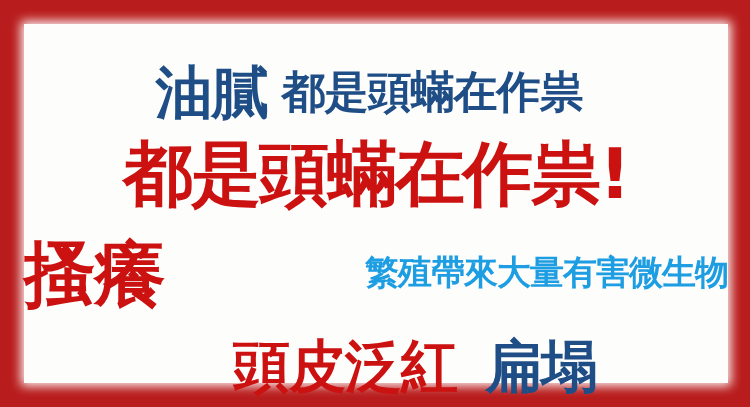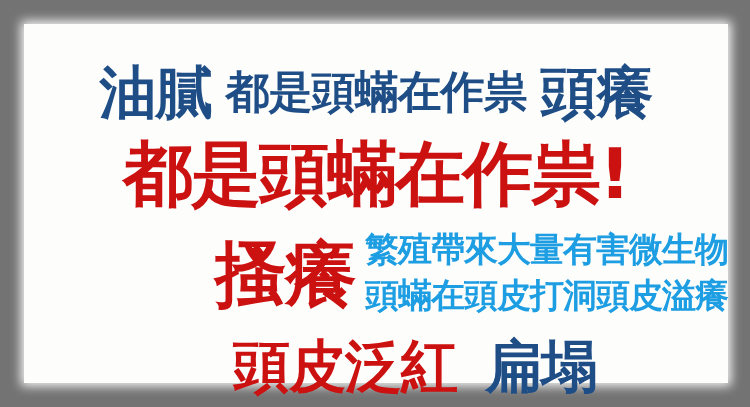--- a/index.html
+++ b/index.html
@@ -11,21 +11,21 @@
     height: 407px;
     overflow: hidden;
     font-family: "DejaVu Sans", "Liberation Sans", sans-serif;
   }
 
   #banner {
     position: relative;
     width: 750px;
     height: 407px;
     box-sizing: border-box;
-    background: #737373;
+    background: #b91c1c;
   }
 
   #panel {
     position: absolute;
     left: 24px;
     top: 24px;
     width: 704px;
     height: 359px;
     background: #fdfdfc;
     box-shadow: 0 0 10px 3px rgba(255,255,255,0.95);
@@ -64,21 +64,21 @@
     top: 108px;
     height: 84px;
     align-items: center;
   }
 
   
   #row-3 {
     top: 200px;
     height: 96px;
     align-items: center;
-    justify-content: flex-end;
+    justify-content: space-between;
   }
   #row-3 .lead {
     font-size: 72px;
     font-weight: 700;
     letter-spacing: -2px;
     margin-right: 10px;
     position: relative;
     top: 2px;
   }
   #row-3 .stack {
@@ -102,32 +102,30 @@
 <body>
 
 <div id="banner">
   <div id="panel">
 
     <div class="row" id="row-1">
       <span class="big navy">油膩</span>
       <span class="gap"></span>
       <span class="mid navy">都是頭蟎在作祟</span>
       <span class="gap"></span>
-      <span class="big navy">頭癢</span>
     </div>
 
     <div class="row" id="row-2">
       <span class="huge red">都是頭蟎在作祟!</span>
     </div>
 
     <div class="row" id="row-3">
       <span class="lead red">搔癢</span>
       <span class="stack">
         <span class="body skyblue">繁殖帶來大量有害微生物</span>
-        <span class="body skyblue">頭蟎在頭皮打洞頭皮溢癢</span>
       </span>
     </div>
 
     <div class="row" id="row-4">
       <span class="big red">頭皮泛紅</span>
       <span class="gap"></span>
       <span class="gap"></span>
       <span class="big navy">扁塌</span>
     </div>
 

